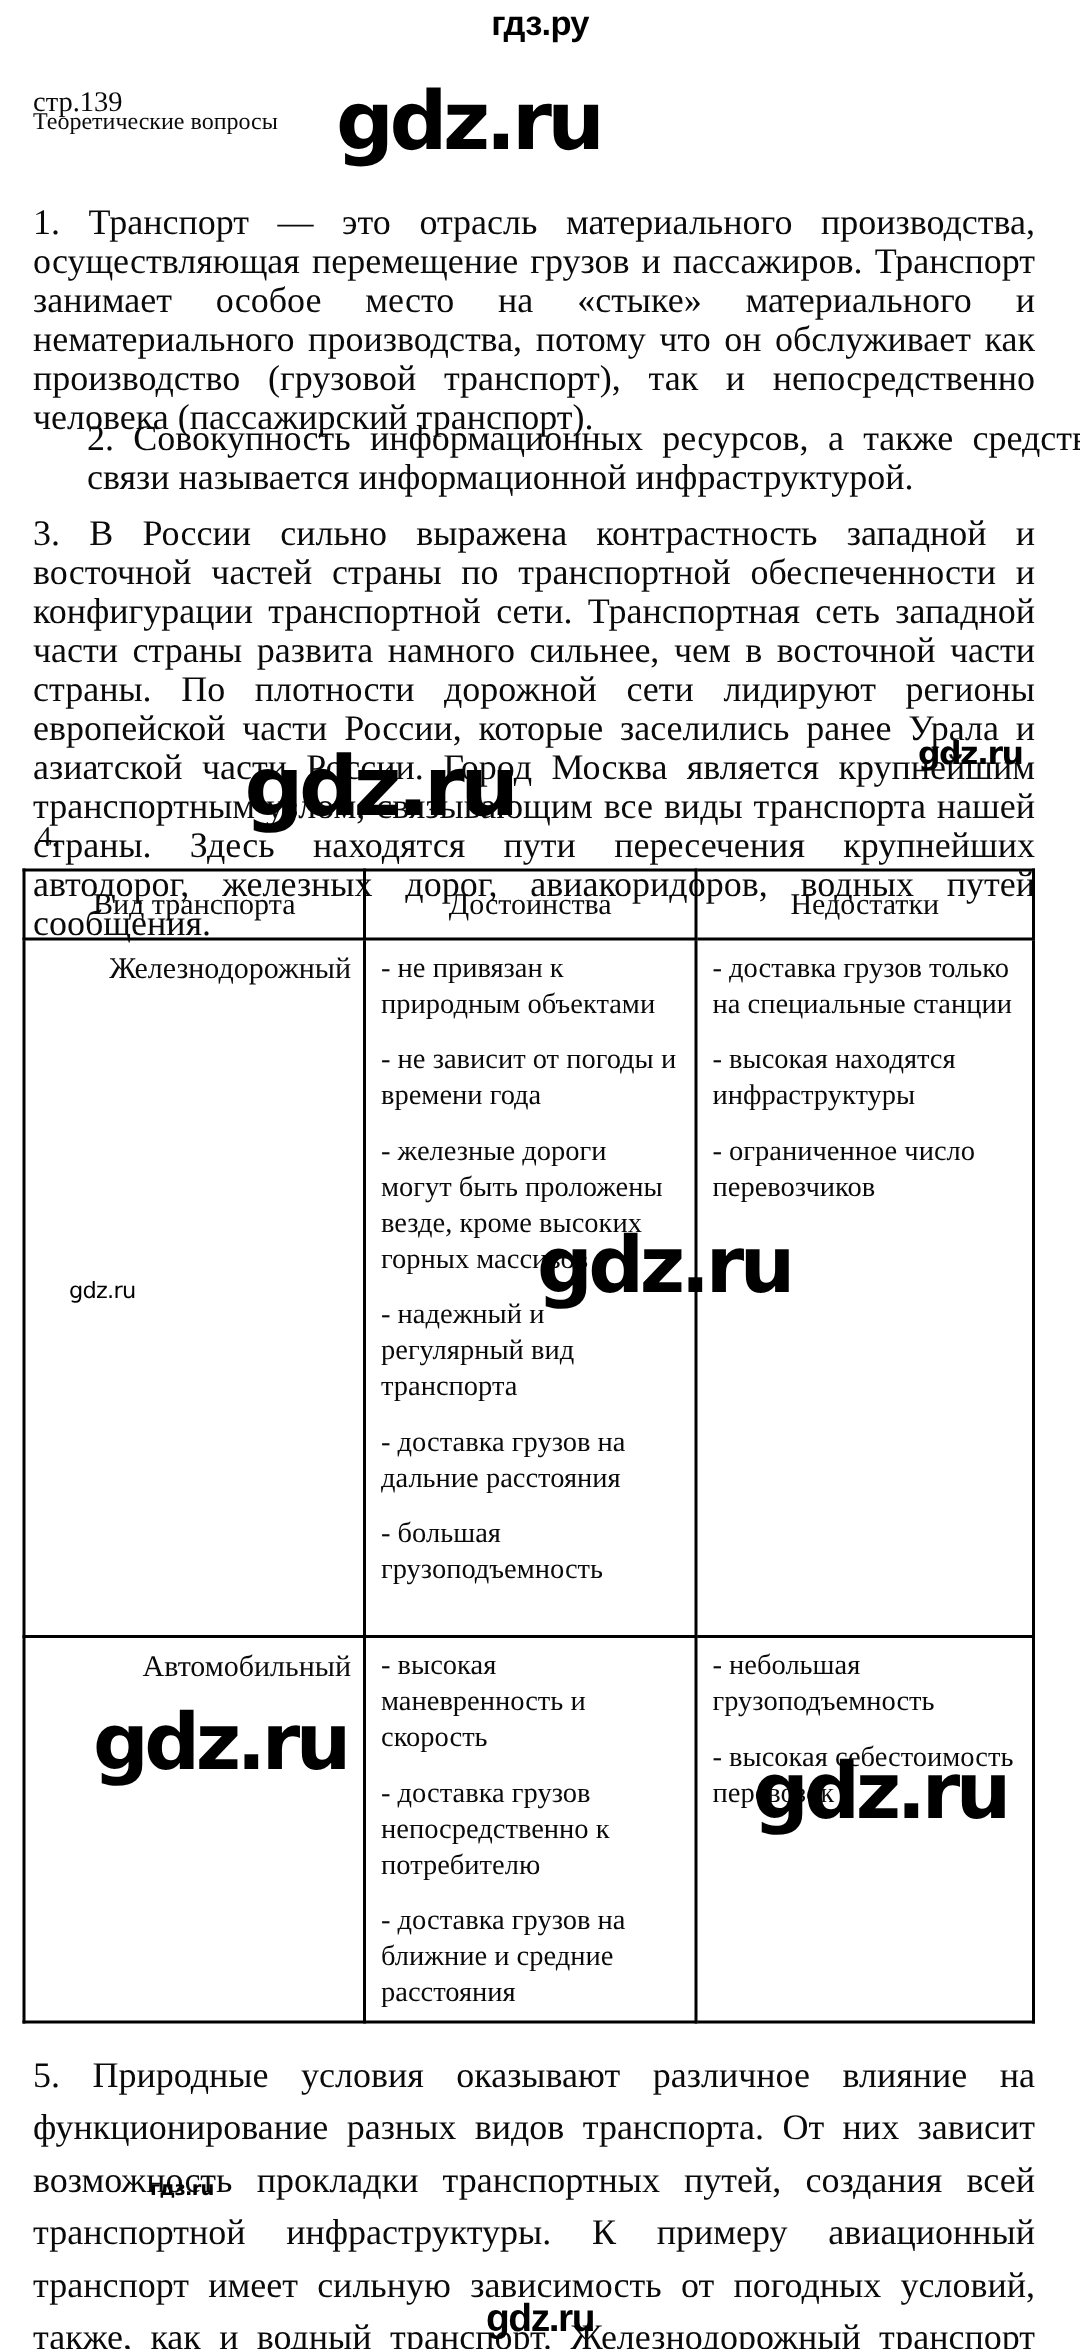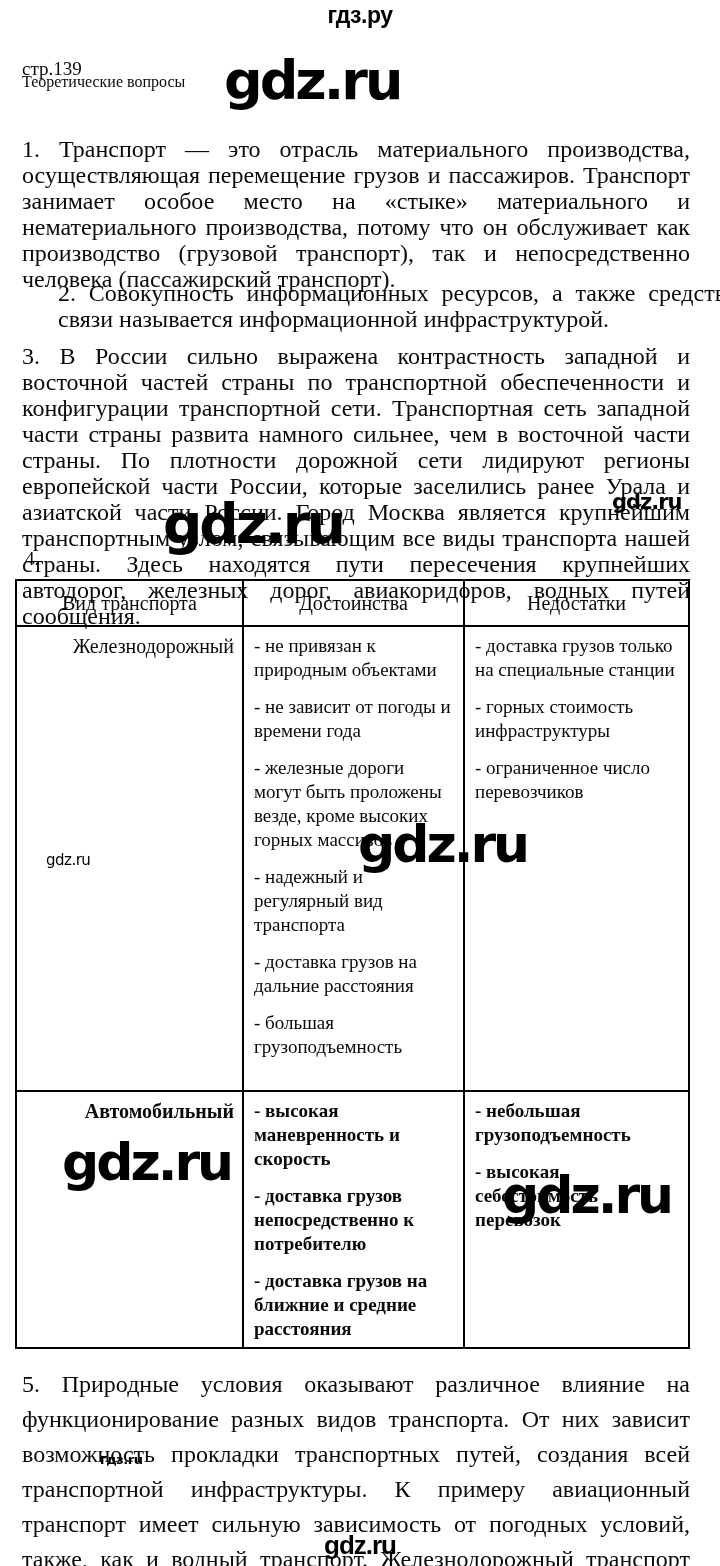--- a/index.html
+++ b/index.html
@@ -45,21 +45,21 @@
   .transport-table col.c3 { width:225px; }
   .transport-table th, .transport-table td {
     border:2px solid #000; vertical-align:top;
   }
   .transport-table th {
     height:40px; font-weight:normal; font-size:20px; text-align:center;
     vertical-align:middle; padding:2px 4px;
   }
   .transport-table td { padding:7px 8px 6px 10px; font-size:19px; }
   .transport-table tbody tr:nth-child(1) td { height:450px; }
-  .transport-table tbody tr:nth-child(2) td { height:228px;font-weight:bold; }
+  .transport-table tbody tr:nth-child(2) td { height:228px; }
   .transport-table p { margin:0 0 13px 0; line-height:24px; }
   .transport-table p:last-child { margin-bottom:0; }
   .type-text { font-size:20px;text-align:right; }
 
   
   .wm {
     position:absolute; color:#000; z-index:5;
     font-family:"DejaVu Sans", "Liberation Sans", sans-serif; font-weight:bold;
     letter-spacing:-3px; line-height:1; white-space:nowrap;
   }
@@ -109,21 +109,21 @@
           <td>
             <p class="bullet">- не привязан к природным объектами</p>
             <p class="bullet">- не зависит от погоды и времени года</p>
             <p class="bullet">- железные дороги могут быть проложены везде, кроме высоких горных массивов</p>
             <p class="bullet">- надежный и регулярный вид транспорта</p>
             <p class="bullet">- доставка грузов на дальние расстояния</p>
             <p class="bullet">- большая грузоподъемность</p>
           </td>
           <td>
             <p class="bullet">- доставка грузов только на специальные станции</p>
-            <p class="bullet">- горных стоимость инфраструктуры</p>
+            <p class="bullet">- высокая находятся инфраструктуры</p>
             <p class="bullet">- ограниченное число перевозчиков</p>
           </td>
         </tr>
         <tr>
           <td>
             <p class="type-text">Автомобильный</p>
           </td>
           <td>
             <p class="bullet">- высокая маневренность и скорость</p>
             <p class="bullet">- доставка грузов непосредственно к потребителю</p>

